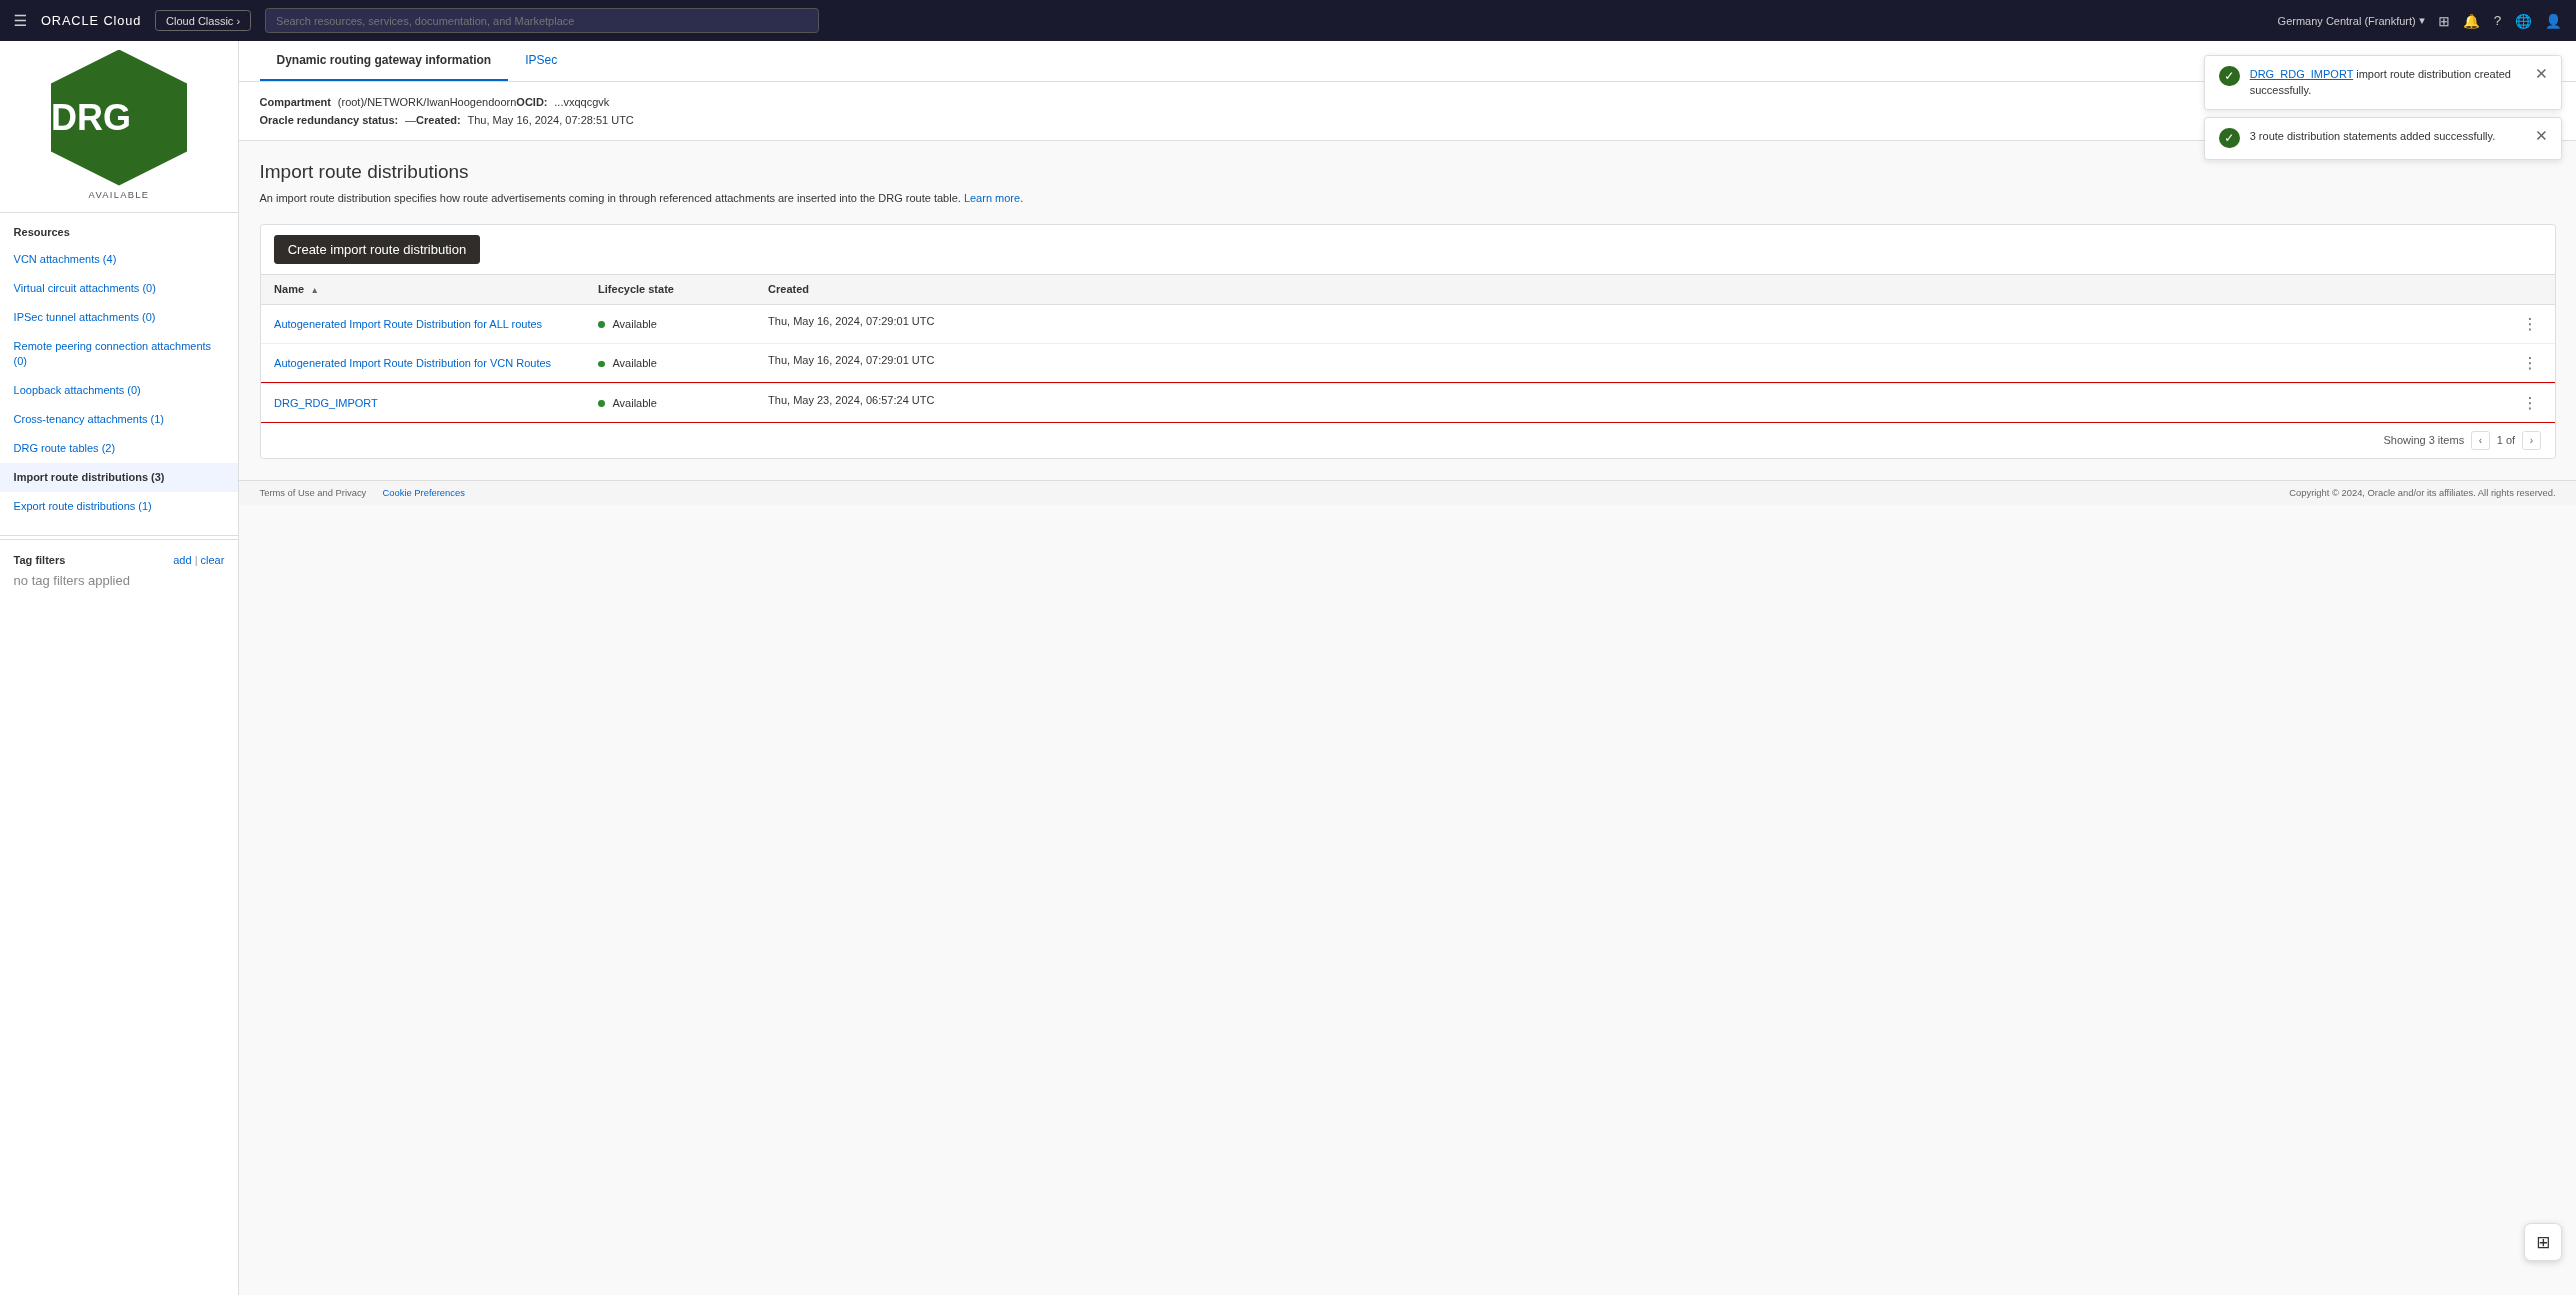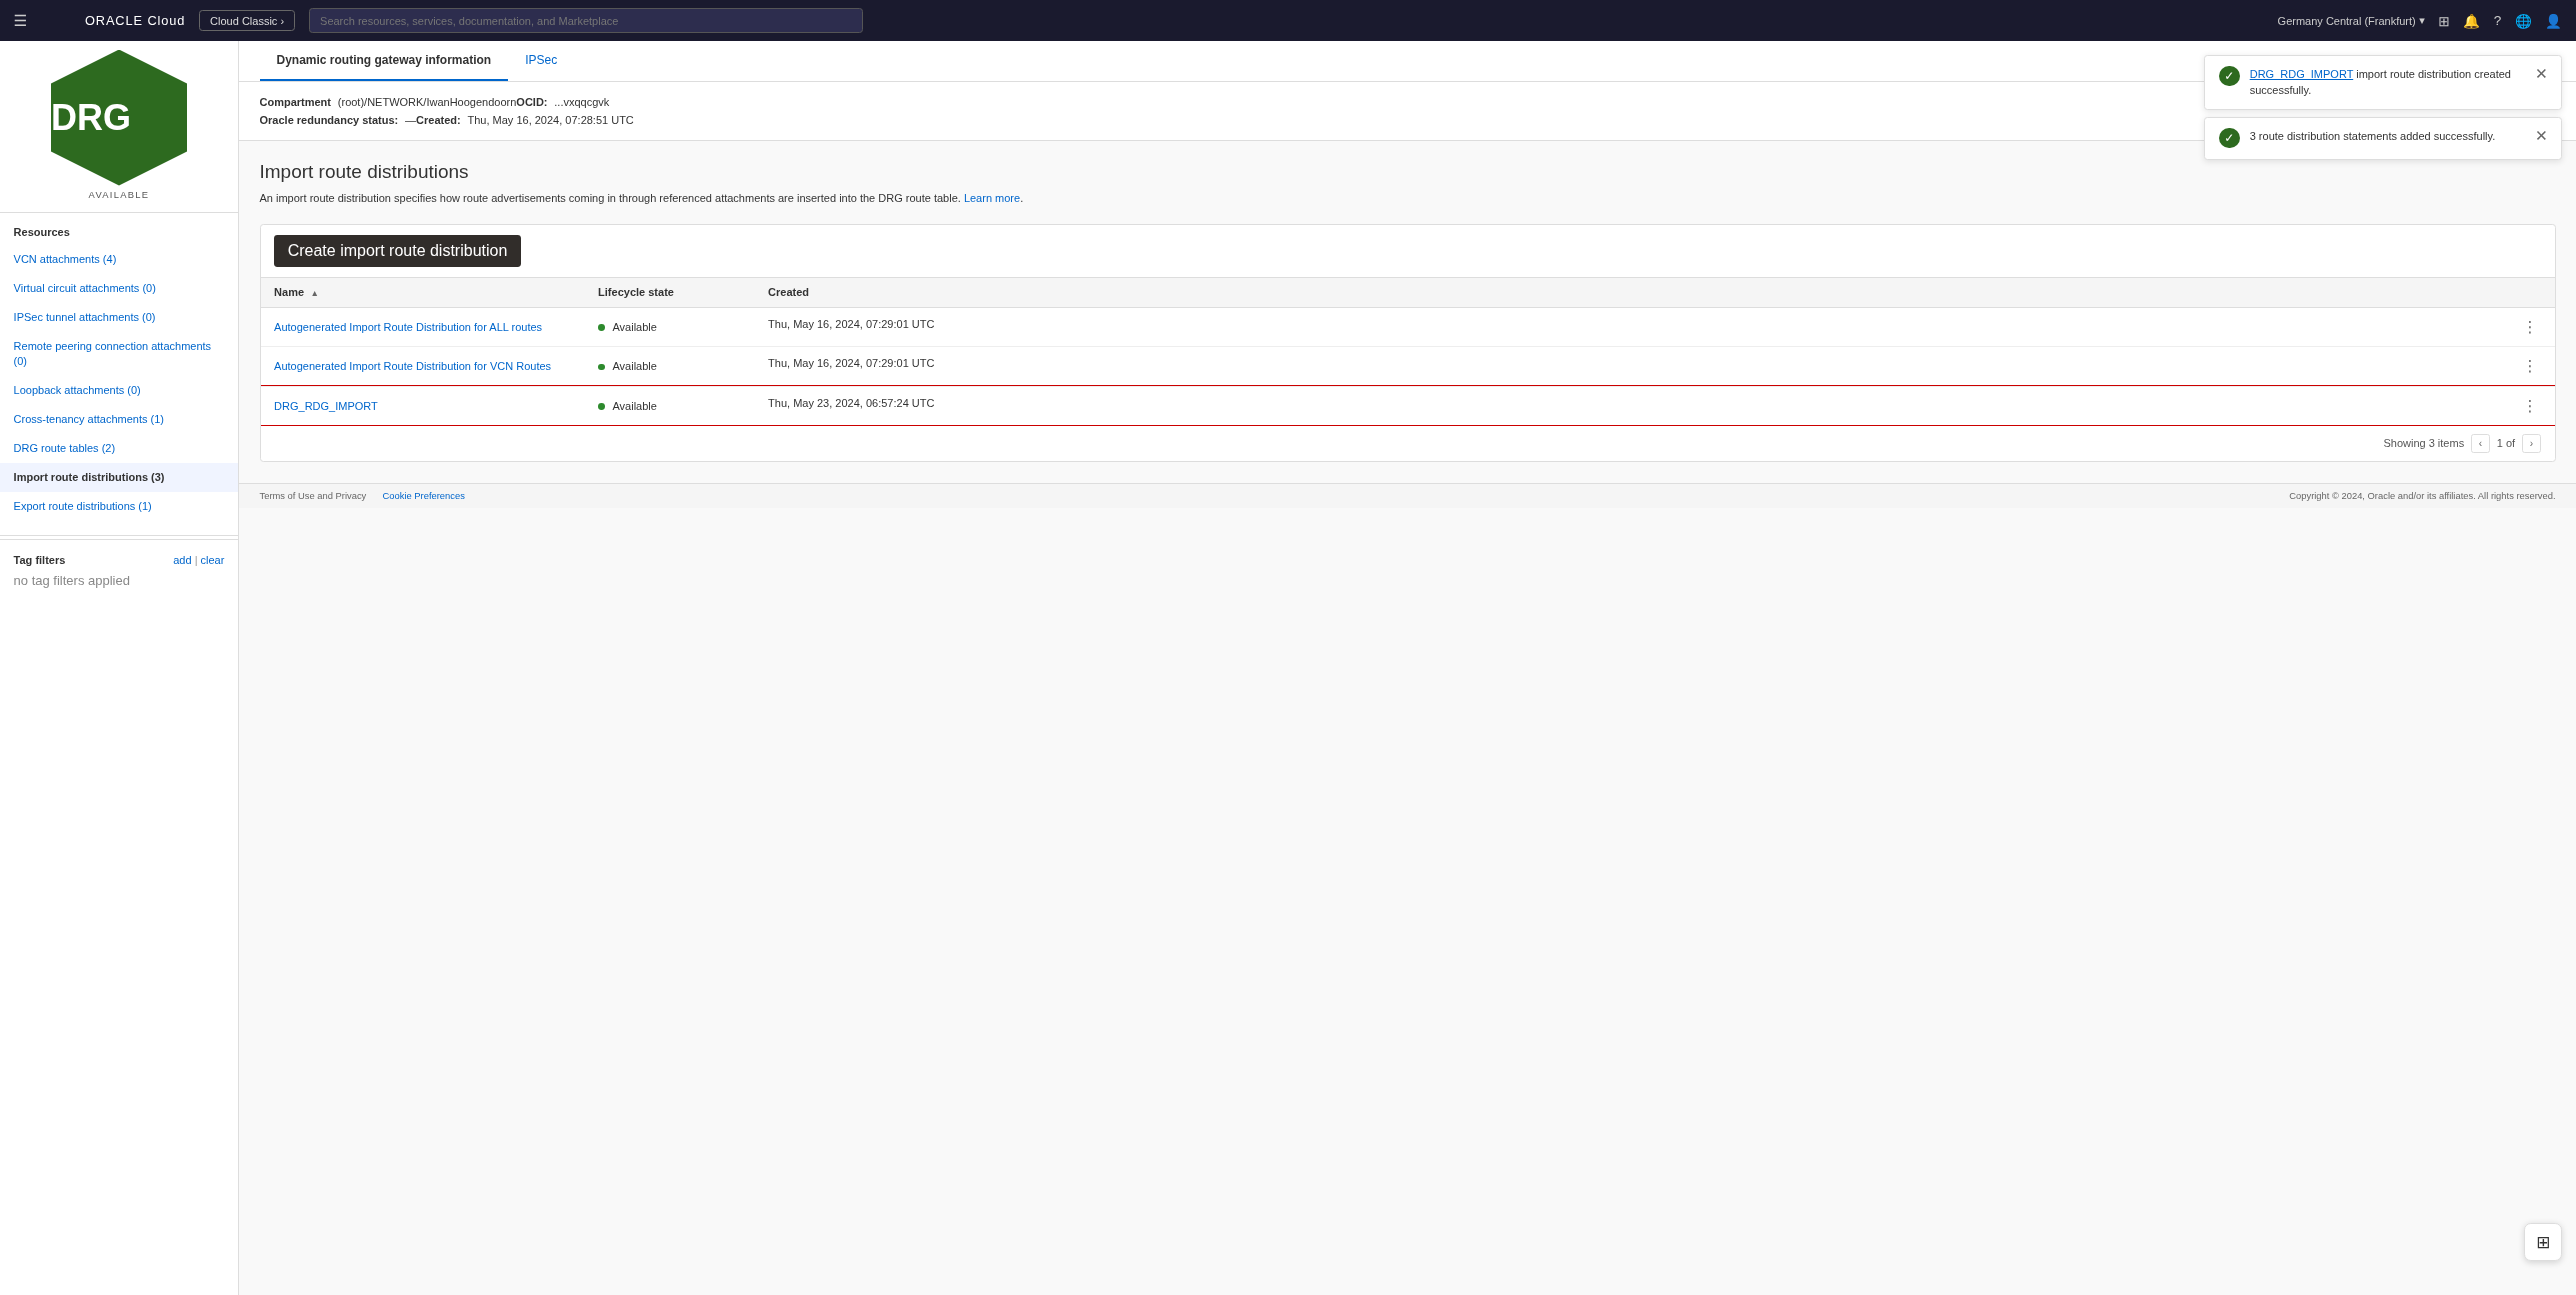--- a/index.html
+++ b/index.html
@@ -11,21 +11,21 @@
       height: 41px;
       display: flex;
       align-items: center;
       padding: 0 13.6px;
       gap: 13.6px;
       position: fixed;
       top: 0; left: 0; right: 0;
       z-index: 1000;
     }
     .nav-hamburger { color: #ccc; font-size: 15.3px; cursor: pointer; }
-    .oracle-logo { color: #fff; font-size: 12.8px; font-weight: 300; letter-spacing: 0.9px; margin-left: 44px; }
+    .oracle-logo { color: #fff; font-size: 12.8px; font-weight: 300; letter-spacing: 0.9px; }
     .cloud-classic-btn {
       border: 0.9px solid #666;
       border-radius: 3.4px;
       padding: 3.4px 10.2px;
       color: #ddd;
       font-size: 11px;
       cursor: pointer;
       background: transparent;
       display: flex; align-items: center; gap: 5.1px;
     }
@@ -192,21 +192,21 @@
     .table-toolbar {
       padding: 10.2px 13.6px;
       border-bottom: 0.9px solid #ddd;
     }
     .create-btn {
       background: #312d2a;
       color: #fff;
       border: none;
       border-radius: 3.4px;
       padding: 6.8px 13.6px;
-      font-size: 16px;
+      font-size: 13px;
       cursor: pointer;
     }
     table { width: 100%; border-collapse: collapse; }
     thead tr { background: #f5f5f5; }
     th {
       padding: 8.5px 13.6px;
       text-align: left;
       font-size: 11px;
       font-weight: 600;
       color: #333;

